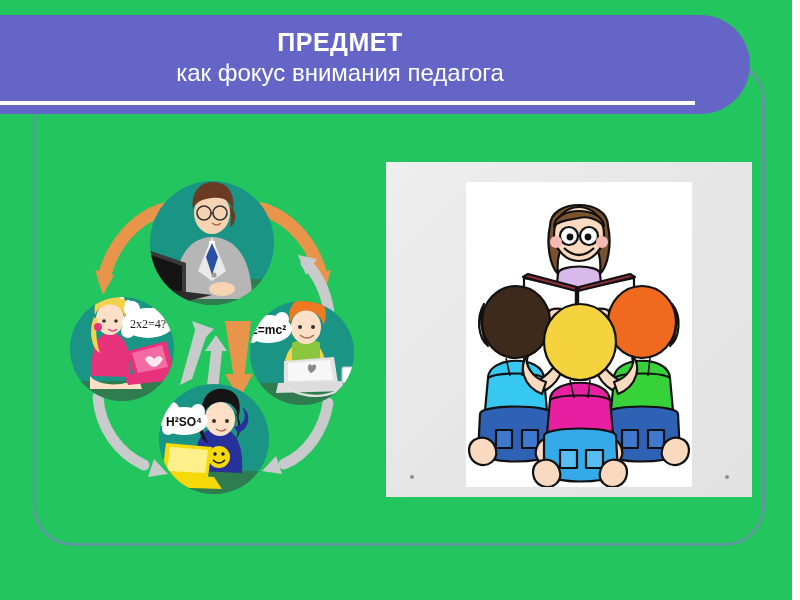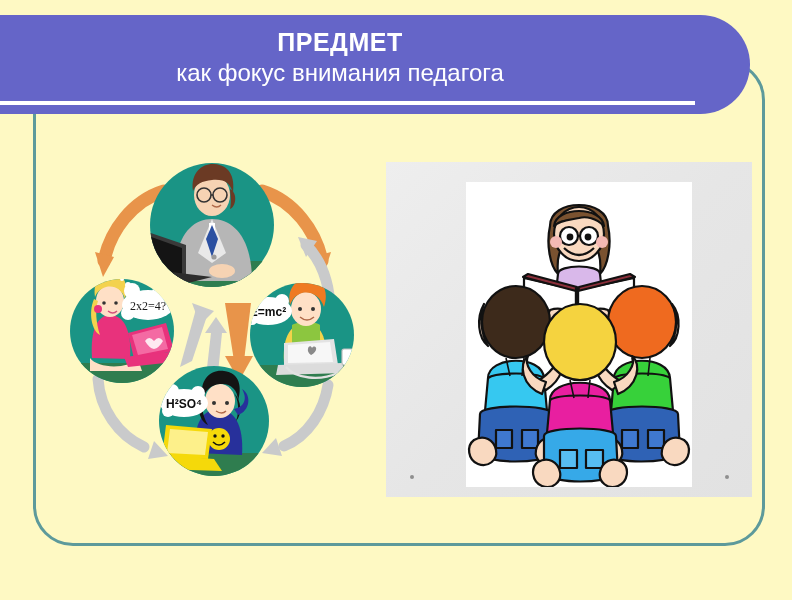--- a/index.html
+++ b/index.html
@@ -5,21 +5,21 @@
   * { box-sizing: border-box; margin: 0; padding: 0; }
   html, body {
     width: 800px; height: 600px;
     background: #ffffff;
     font-family: "Liberation Sans", sans-serif;
     overflow: hidden;
   }
   #slide {
     position: relative;
     width: 792px; height: 600px;
-    background: #fef9c3;
+    background: #22c55e;
   }
 
   
   #content-frame {
     position: absolute;
     left: 33px; top: 60px;
     width: 732px; height: 486px;
     border: 3px solid #5d9a9b;
     border-radius: 40px;
     background: transparent;
@@ -56,21 +56,21 @@
     position: absolute;
     left: 0; top: 86px;
     width: 715px; height: 4px;
     background: #ffffff;
     z-index: 6;
   }
 
   
   #cycle-illustration {
     position: absolute;
-    left: 62px; top: 153px;
+    left: 62px; top: 171px;
     width: 300px; height: 330px;
   }
   #cycle-illustration svg { display:block; width:100%; height:100%; }
 
   
   #picture-panel {
     position: absolute;
     left: 386px; top: 162px;
     width: 366px; height: 335px;
     background: linear-gradient(135deg,#eeeeee 0%,#e6e6e6 50%,#e2e2e2 100%);

